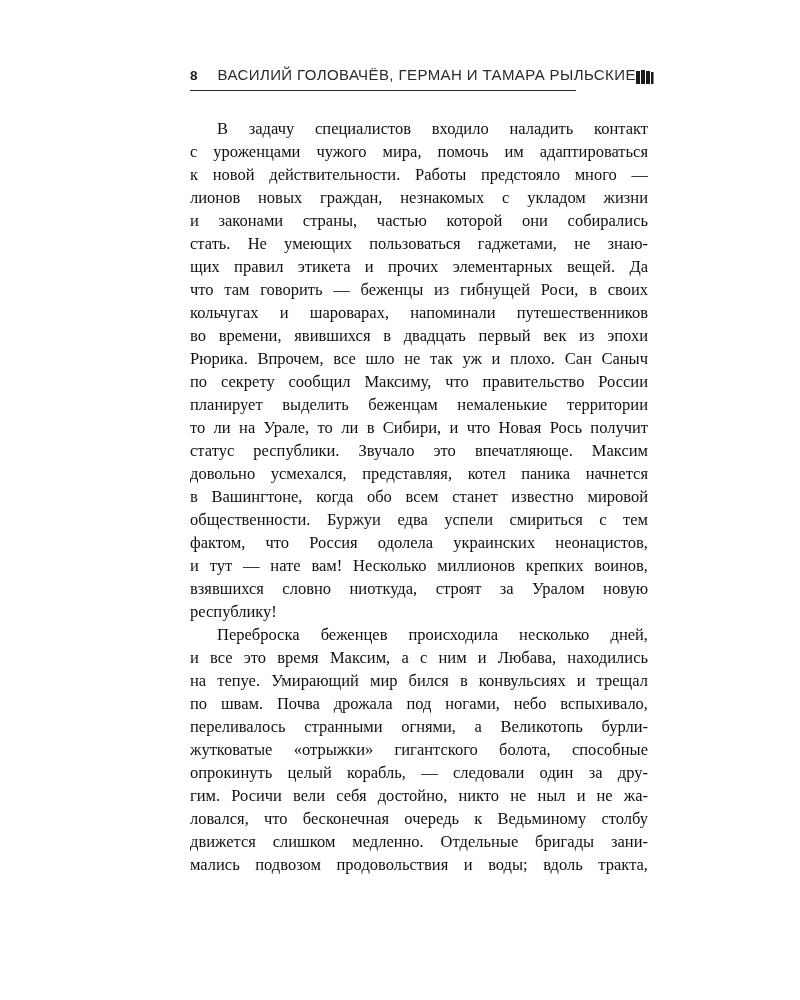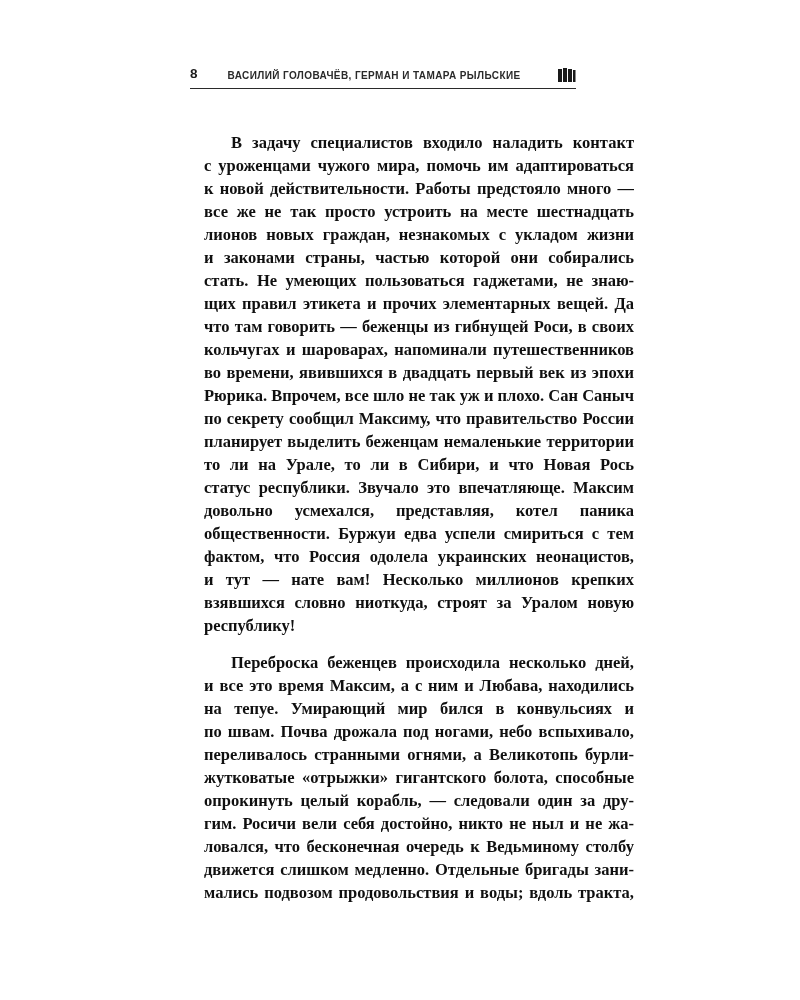--- a/index.html
+++ b/index.html
@@ -28,45 +28,45 @@
     padding-bottom: 7px;
   }
   .page-num {
     font-family: "Liberation Sans", sans-serif;
     font-weight: bold;
     font-size: 13.5px;
     color: #1c1c1c;
   }
   .running-title {
     font-family: "Liberation Sans", sans-serif;
-    font-weight: bold;
-    font-size: 10px;
+    font-weight: normal;
+    font-size: 15px;
     letter-spacing: 0.4px;
     color: #2a2a2a;
-    margin-left: 30px;
+    margin-left: 20px;
     white-space: nowrap;
   }
   .logo {
     margin-left: auto;
     display: inline-block;
     line-height: 0;
     position: relative;
     top: 1px;
   }
   
   .book-text {
     position: absolute;
     left: 190px;
     top: 117px;
     width: 458px;
     font-size: 16.5px;
     line-height: 23px;
     color: #101010;
   }
-  .para { margin: 14px; font-weight: bold; }
+  .para { margin: 0; }
   .line {
     text-align: justify;
     text-align-last: justify;
     white-space: nowrap; 
   }
   .line { white-space: normal; height: 23px; overflow: hidden; }
   .line.first { padding-left: 27px; }
   .line.flush { text-align-last: left; }
 </style>
 </head>
@@ -85,34 +85,34 @@
         <rect x="15" y="2" width="2.5" height="12" fill="#1a1a1a"></rect>
       </svg>
     </span>
   </div>
 
   <div class="book-text">
     <div class="para">
         <div class="line first">В задачу специалистов входило наладить контакт</div>
         <div class="line">с уроженцами чужого мира, помочь им адаптироваться</div>
         <div class="line">к новой действительности. Работы предстояло много —</div>
-        <div class="line">все же не так просто устроить на месте шестнадцать мил-</div>
         <div class="line">лионов новых граждан, незнакомых с укладом жизни</div>
         <div class="line">и законами страны, частью которой они собирались</div>
         <div class="line">стать. Не умеющих пользоваться гаджетами, не знаю-</div>
         <div class="line">щих правил этикета и прочих элементарных вещей. Да</div>
         <div class="line">что там говорить — беженцы из гибнущей Роси, в своих</div>
         <div class="line">кольчугах и шароварах, напоминали путешественников</div>
         <div class="line">во времени, явившихся в двадцать первый век из эпохи</div>
         <div class="line">Рюрика. Впрочем, все шло не так уж и плохо. Сан Саныч</div>
         <div class="line">по секрету сообщил Максиму, что правительство России</div>
         <div class="line">планирует выделить беженцам немаленькие территории</div>
         <div class="line">то ли на Урале, то ли в Сибири, и что Новая Рось получит</div>
         <div class="line">статус республики. Звучало это впечатляюще. Максим</div>
         <div class="line">довольно усмехался, представляя, котел паника начнется</div>
+        <div class="line">в Вашингтоне, когда обо всем станет известно мировой</div>
         <div class="line">общественности. Буржуи едва успели смириться с тем</div>
         <div class="line">фактом, что Россия одолела украинских неонацистов,</div>
         <div class="line">и тут — нате вам! Несколько миллионов крепких воинов,</div>
         <div class="line">взявшихся словно ниоткуда, строят за Уралом новую</div>
         <div class="line flush">республику!</div>
       </div>
     <div class="para">
         <div class="line first">Переброска беженцев происходила несколько дней,</div>
         <div class="line">и все это время Максим, а с ним и Любава, находились</div>
         <div class="line">на тепуе. Умирающий мир бился в конвульсиях и трещал</div>

